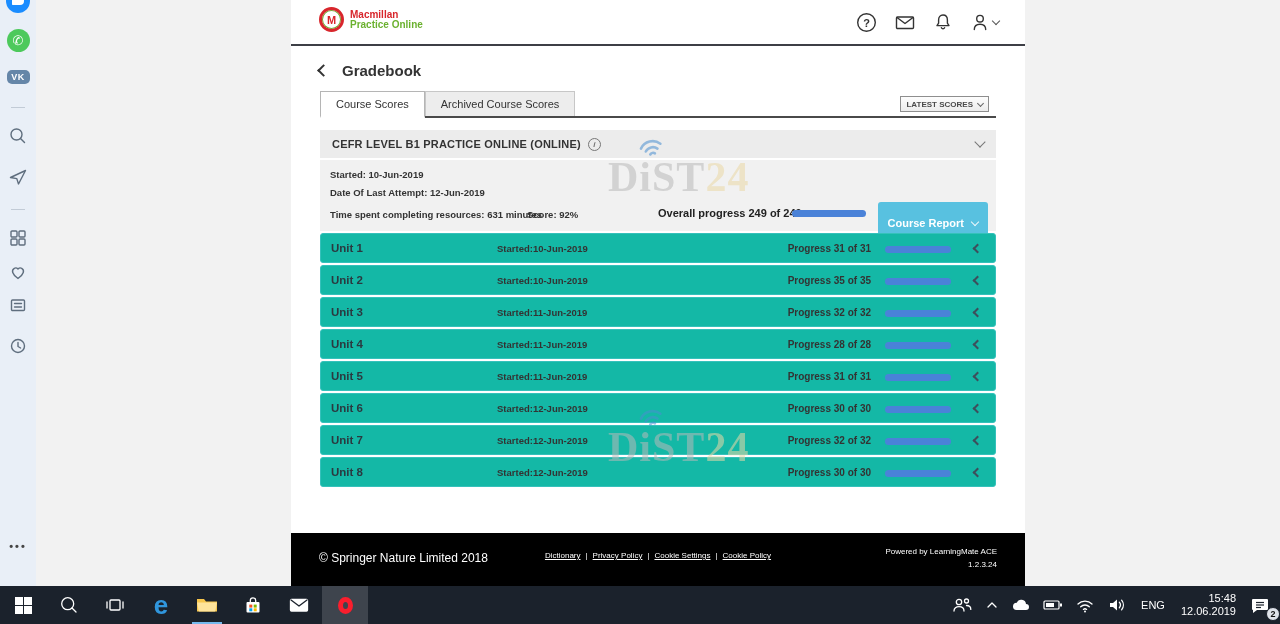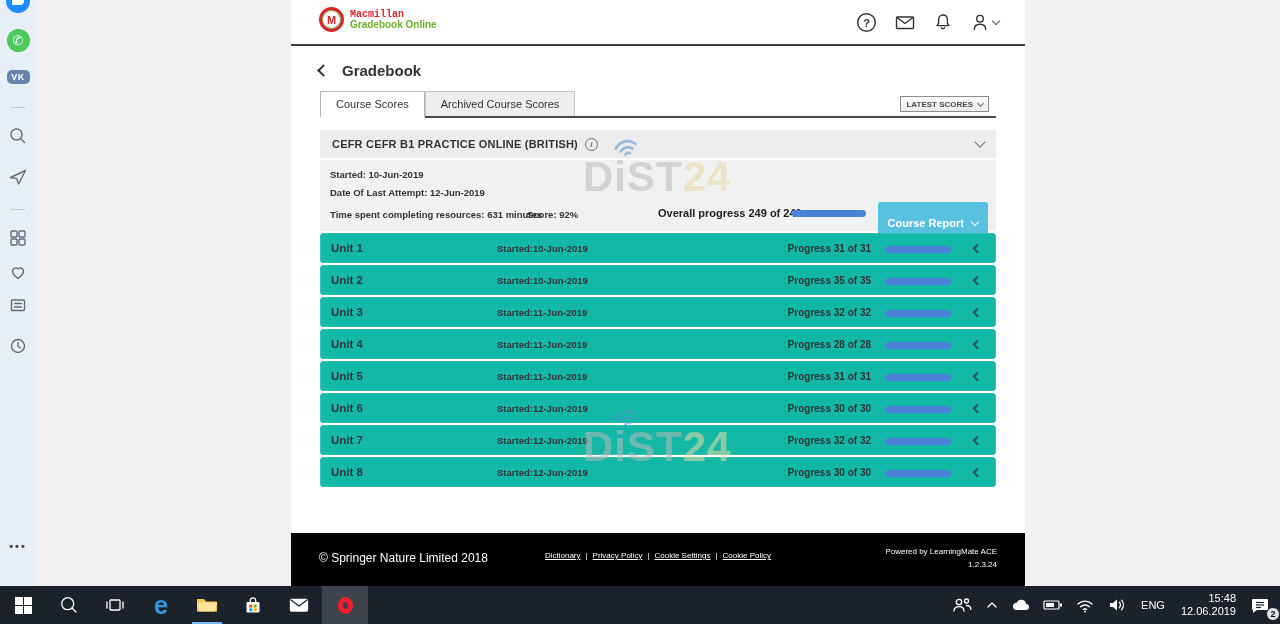--- a/index.html
+++ b/index.html
@@ -23,21 +23,21 @@
   .sb-svg { stroke:#5f6e7e; fill:none; stroke-width:1.4; stroke-linecap:round; stroke-linejoin:round; }
   .dots { top:540px; color:#444; font-size:11px; letter-spacing:2px; font-weight:bold; }
 
   
   .content { position:absolute; left:291px; top:0; width:734px; height:586px; background:#fff; }
 
   .site-header { position:absolute; top:0; left:0; right:0; height:46px; background:#fff; border-bottom:2px solid #3d3f46; }
   .logo { position:absolute; left:28px; top:7px; display:flex; align-items:center; gap:6px; }
   .logo-badge { width:25px; height:25px; border-radius:50%; border:3px solid #d8262c; box-shadow:inset 0 0 0 1px #6bb12f; color:#d8262c; font-size:11px; font-weight:bold; display:flex; align-items:center; justify-content:center; }
   .logo-text { line-height:10px; }
-  .logo-l1 { color:#d8262c; font-size:10px; font-weight:bold;font-family:Liberation Mono, monospace; }
+  .logo-l1 { color:#d8262c; font-size:10px; font-weight:bold; }
   .logo-l2 { color:#6bb12f; font-size:10px; font-weight:bold; }
   .nav-title { position:absolute; left:0; right:0; top:17px; text-align:center; font-size:12px; font-weight:bold; color:#333; letter-spacing:.5px; }
   .header-icons { position:absolute; right:26px; top:12px; display:flex; gap:17px; align-items:center; }
   .hicon { stroke:#333; fill:none; stroke-width:1.4; stroke-linecap:round; stroke-linejoin:round; cursor:pointer; }
   .profile-wrap { display:flex; align-items:center; gap:3px; cursor:pointer; }
   .chev-down-sm { width:6px; height:6px; border-right:1.5px solid #555; border-bottom:1.5px solid #555; transform:rotate(45deg); margin-top:-3px; }
 
   .gb-title { position:absolute; top:62px; left:28px; display:flex; align-items:center; gap:14px;justify-content:center; }
   .back-chev { width:9px; height:9px; border-left:2px solid #333; border-bottom:2px solid #333; transform:rotate(45deg); cursor:pointer; }
   .gb-text { font-size:15px; font-weight:bold; color:#333; }
@@ -76,21 +76,21 @@
 
   
   .site-footer { position:absolute; bottom:0; left:0; right:0; height:53px; background:#000; color:#fff; }
   .f-left { position:absolute; left:28px; top:18px; font-size:12px; }
   .f-center { position:absolute; left:140px; right:140px; top:18px; text-align:center; font-size:8px; }
   .f-center a { color:#fff; text-decoration:underline; cursor:pointer; }
   .f-sep { margin:0 5px; }
   .f-right { position:absolute; right:28px; top:12px; text-align:right; font-size:8px; line-height:13px; }
 
   
-  .wm { position:absolute; left:583px; width:150px; opacity:.55; pointer-events:none; z-index:5; }
+  .wm { position:absolute; left:608px; width:150px; opacity:.55; pointer-events:none; z-index:5;font-family:Liberation Serif, serif; }
   .wm1 { top:131px; } .wm2 { top:401px; }
   .wm-arcs { position:absolute; top:0; left:26px; }
   .wm-text { margin-top:22px; font-size:42px; font-weight:bold; letter-spacing:1px; color:#b9b9b9; white-space:nowrap; }
   .wm-accent { color:#ead8a6; }
 
   
   .taskbar { position:absolute; bottom:0; left:0; width:1280px; height:38px; background:#1b222c; display:flex; align-items:center; }
   .tb-slot { width:46px; height:38px; display:flex; align-items:center; justify-content:center; position:relative; cursor:pointer; }
   .tb-svg { stroke:#fff; fill:none; stroke-width:1.3; stroke-linecap:round; stroke-linejoin:round; }
   .win-logo { display:grid; grid-template-columns:8px 8px; grid-template-rows:8px 8px; gap:1px; }
@@ -163,21 +163,21 @@
     <div class="sb-item dots">•••</div>
   </div>
 
   <div class="content">
 
     <div class="site-header">
       <div class="logo">
         <div class="logo-badge">M</div>
         <div class="logo-text">
           <div class="logo-l1">Macmillan</div>
-          <div class="logo-l2">Gradebook Online</div>
+          <div class="logo-l2">Practice Online</div>
         </div>
       </div>
       <div class="header-icons">
         <svg class="hicon" width="21" height="21">
           <circle cx="10.5" cy="10.5" r="8.8"></circle>
           <text x="10.5" y="14.5" text-anchor="middle" font-size="11" font-weight="bold" fill="#333" stroke="none">?</text>
         </svg>
         <svg class="hicon" width="22" height="21">
           <rect x="2.5" y="5" width="17" height="11.5" rx="1"></rect>
             <polyline points="3,5.5 11,11.5 19,5.5"></polyline>
@@ -205,21 +205,21 @@
       <div class="tab active">Course Scores</div>
       <div class="tab inactive">Archived Course Scores</div>
     </div>
     <div class="sort-select">
       <span>LATEST SCORES</span>
       <span class="sort-chev"></span>
     </div>
 
     <div class="course-panel">
       <div class="panel-head">
-        <span class="course-name">CEFR CEFR B1 PRACTICE ONLINE (BRITISH)</span>
+        <span class="course-name">CEFR LEVEL B1 PRACTICE ONLINE (ONLINE)</span>
         <span class="info-icon">i</span>
         <span class="panel-chev"></span>
       </div>
       <div class="panel-body">
         <div class="pb-line1">Started: 10-Jun-2019</div>
         <div class="pb-line2">Date Of Last Attempt: 12-Jun-2019</div>
         <div class="pb-time">Time spent completing resources: 631 minutes</div>
         <div class="pb-score">Score: 92%</div>
         <div class="pb-overall">Overall progress 249 of 249</div>
         <div class="pb-bar"></div>

